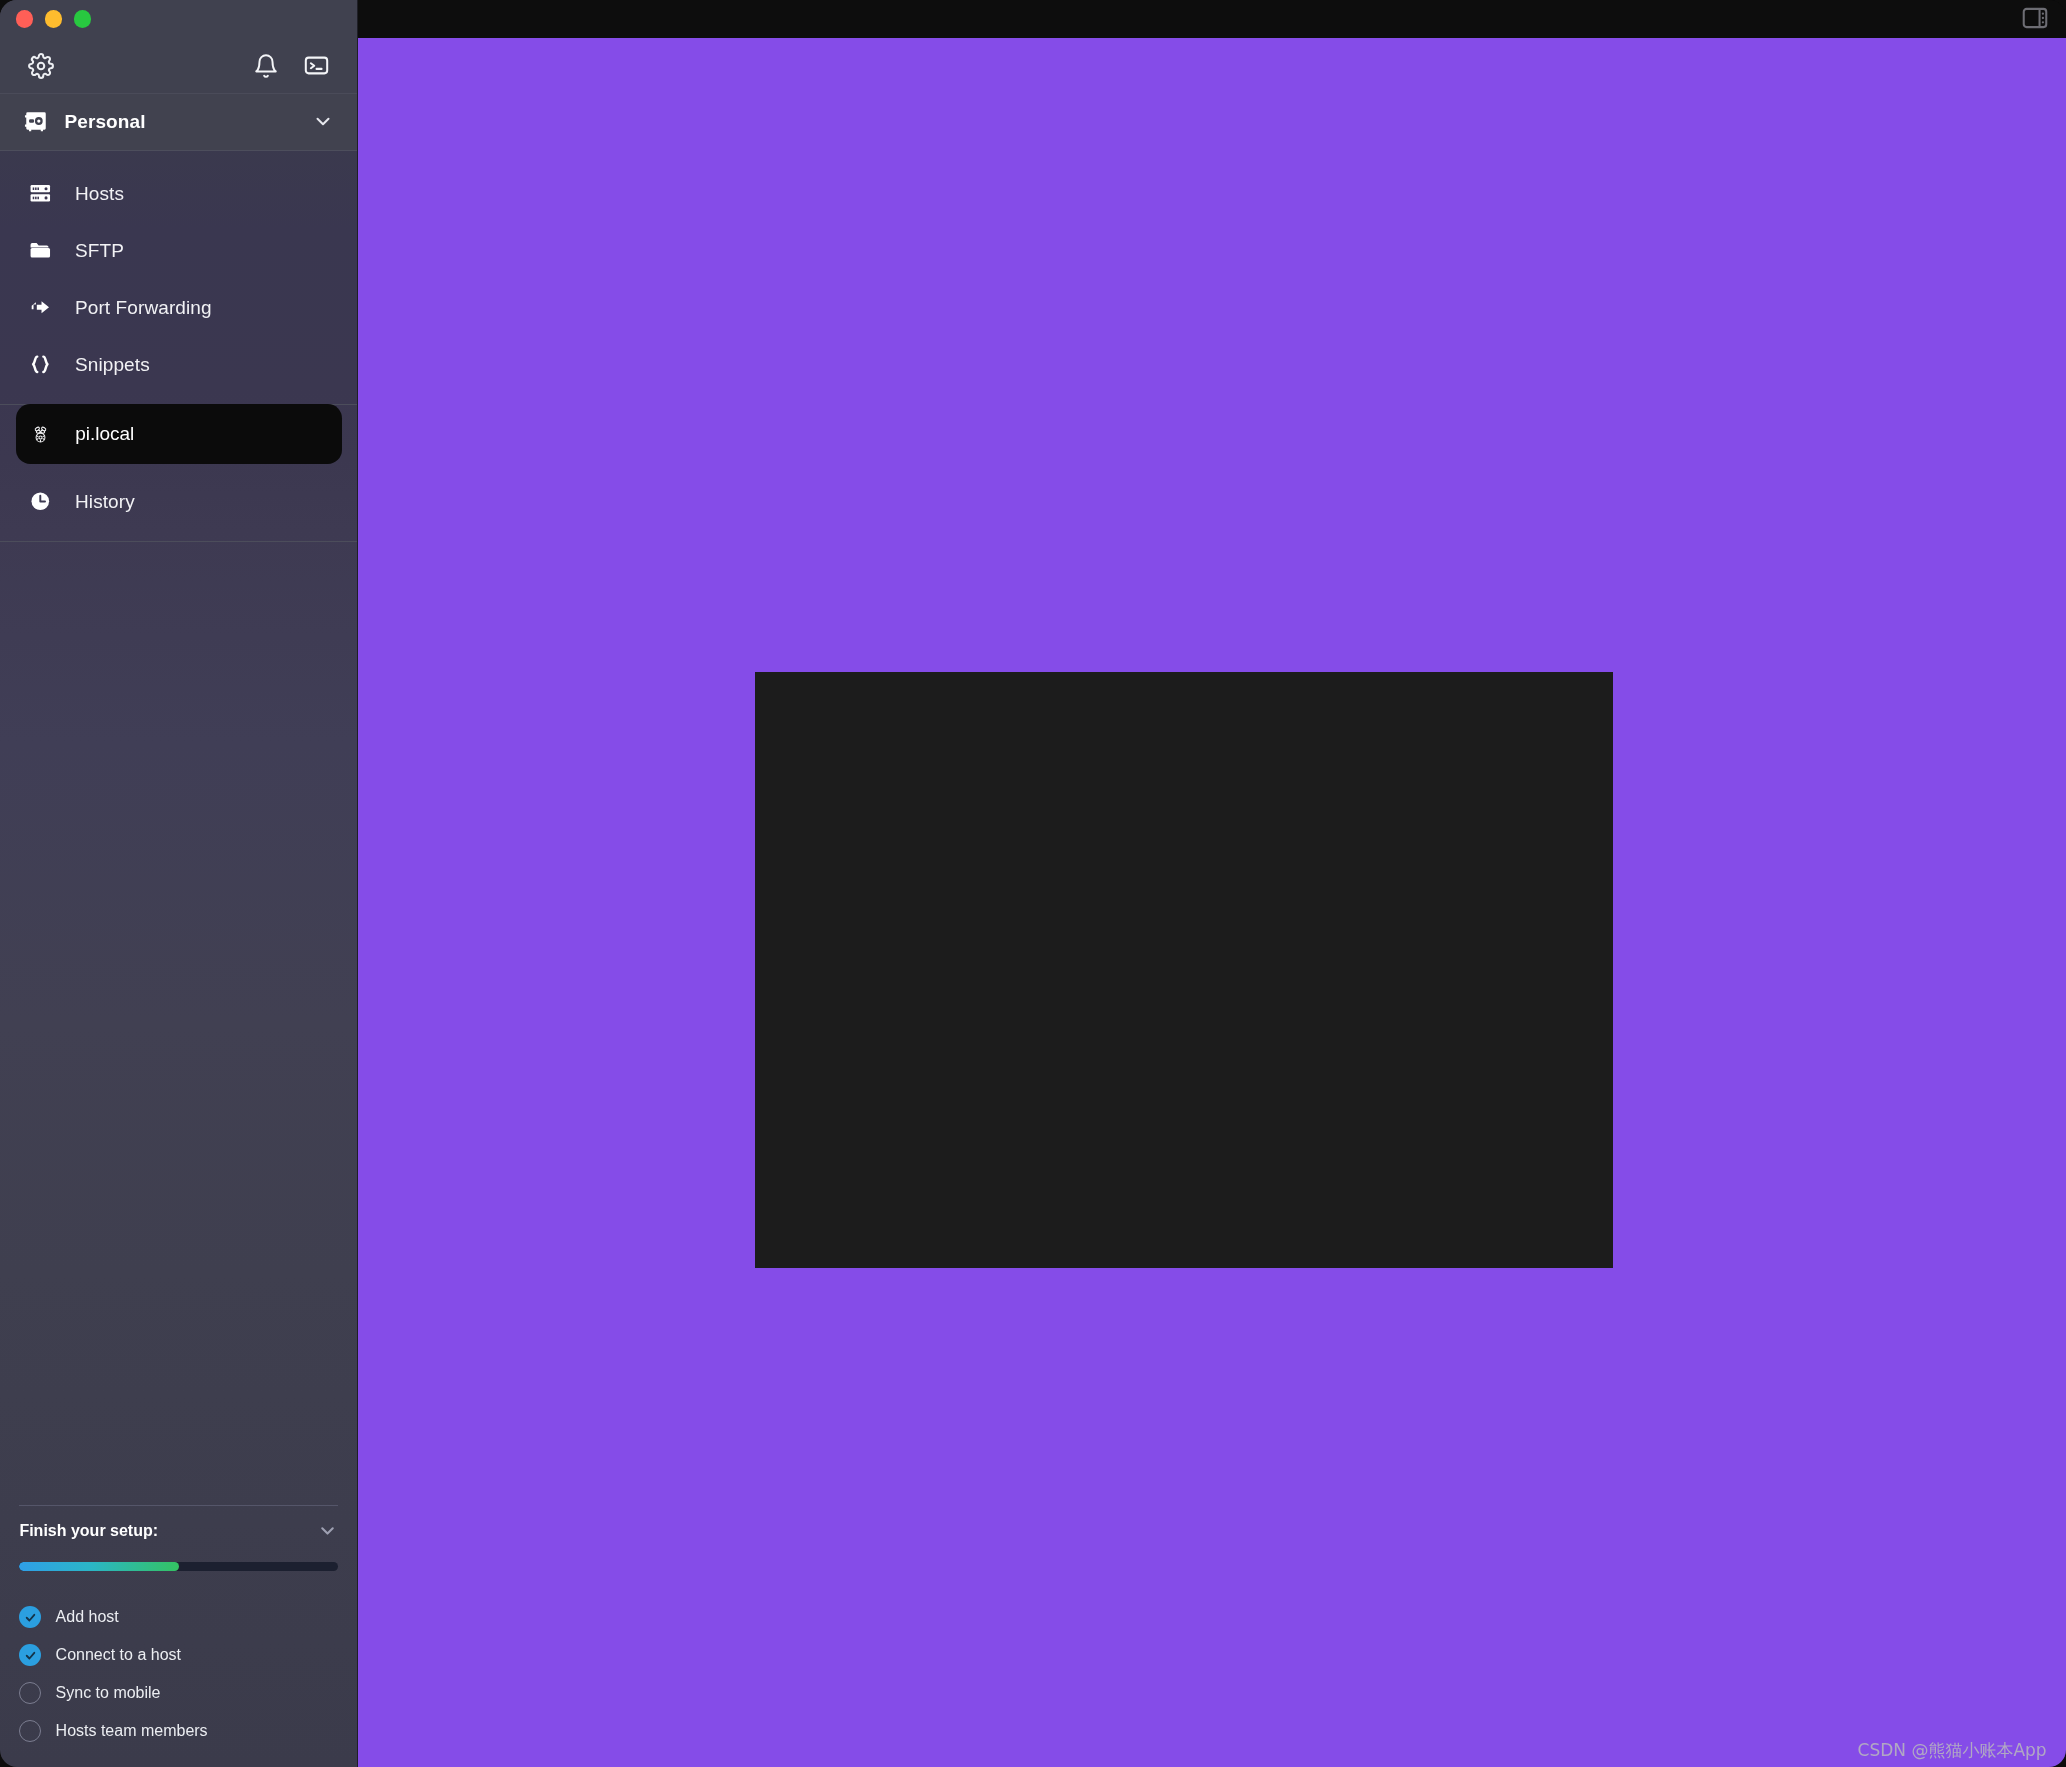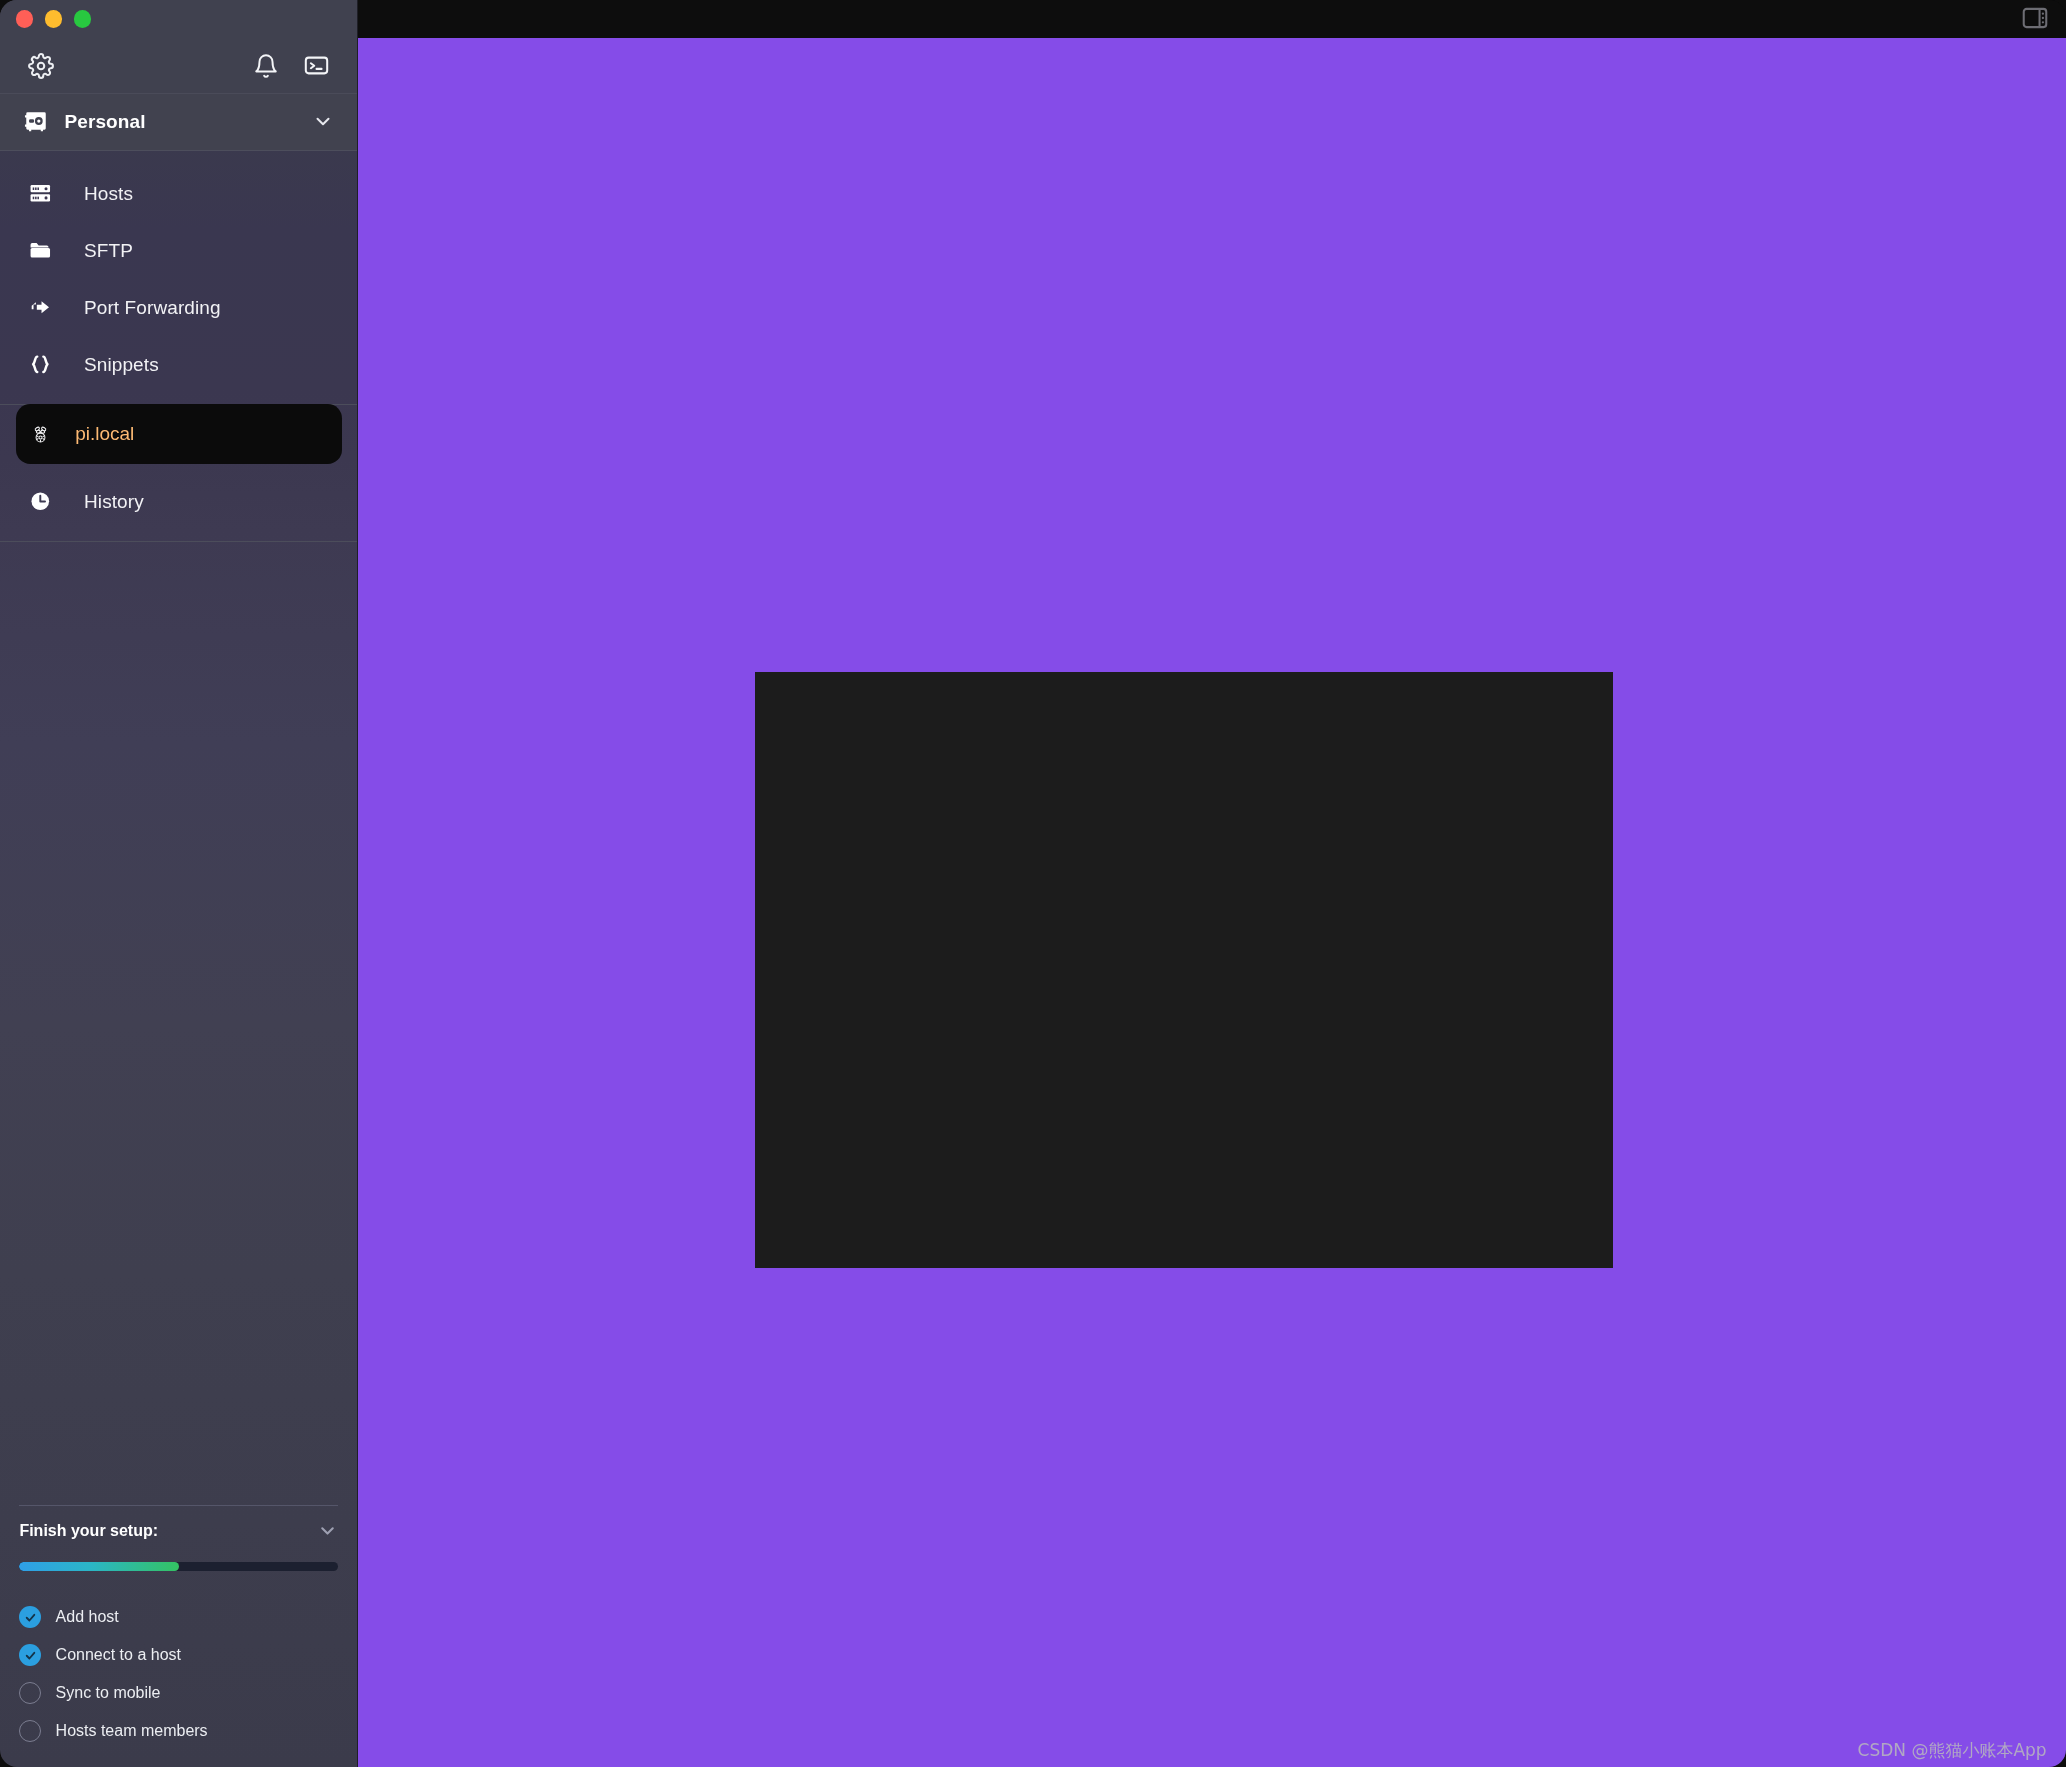--- a/index.html
+++ b/index.html
@@ -60,36 +60,36 @@
   }
   #vault-row .vname{
     color:#ffffff; font-size:19px; font-weight:bold;
     letter-spacing:0.1px; flex:1;
   }
 
   
   #nav{ padding-top:14.2px; }
   .nav-item{
     height:57px; display:flex; align-items:center;
-    padding-left:27px; gap:30px; cursor:pointer;
+    padding-left:27px; gap:21px; cursor:pointer;
   }
   .nav-item .nlabel{ color:#f2f2f5; font-size:19px; letter-spacing:0.1px; }
   .nav-item .nicon{ width:27px; display:flex; align-items:center; justify-content:center; }
 
   .nav-sep{ height:0.6px; background:#4c4d5b; margin-top:10.4px; }
 
   
   .host-pill{
     margin:0 15.5px; height:60px; border-radius:14.2px;
     background:#0b0b0b;
     display:flex; align-items:center; padding-left:11.7px; gap:21px;
     cursor:pointer;
   }
   .host-pill .nicon{ width:27px; display:flex; align-items:center; justify-content:center; }
-  .host-pill .nlabel{ color:#fdba74; font-size:19px; }
+  .host-pill .nlabel{ color:#ffffff; font-size:19px; }
 
   .hist-wrap{ padding-top:9px; }
   .hist-sep{ height:0.6px; background:#4c4d5b; margin-top:10.4px; }
 
   #sidebar-filler{ flex:1; }
 
   
   #setup{
     padding:0 19.4px 17px 19.4px;
   }

